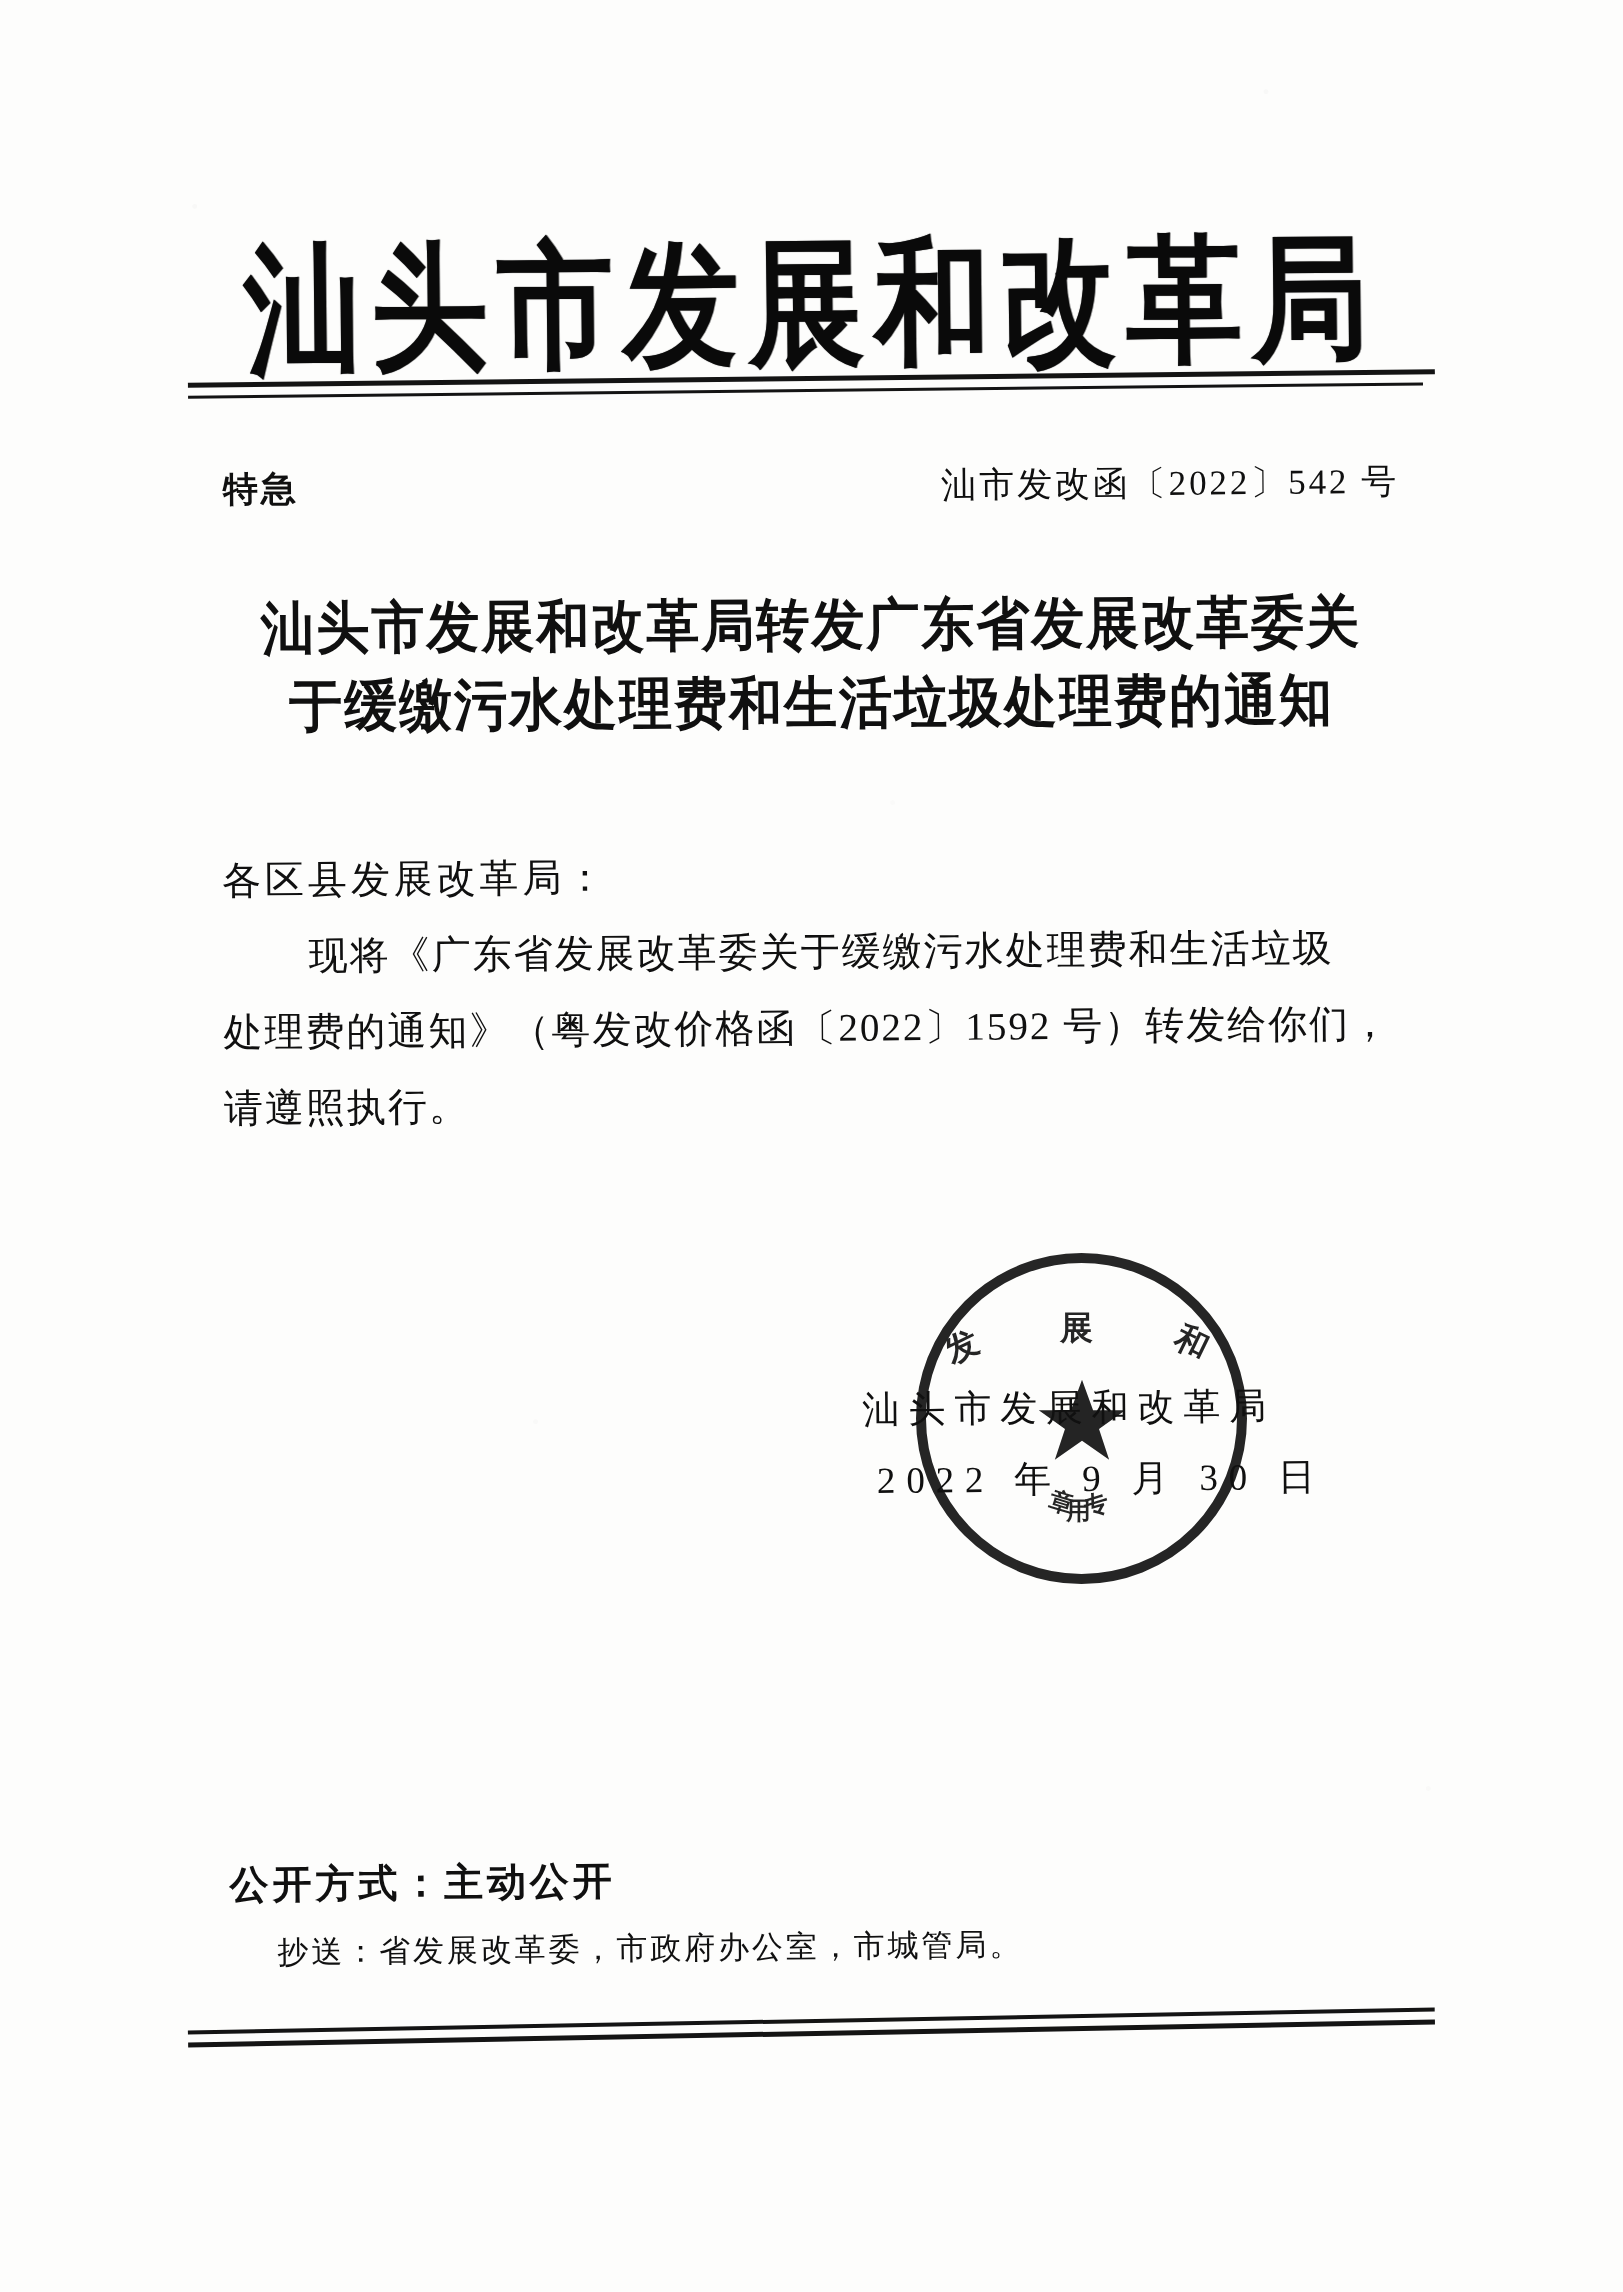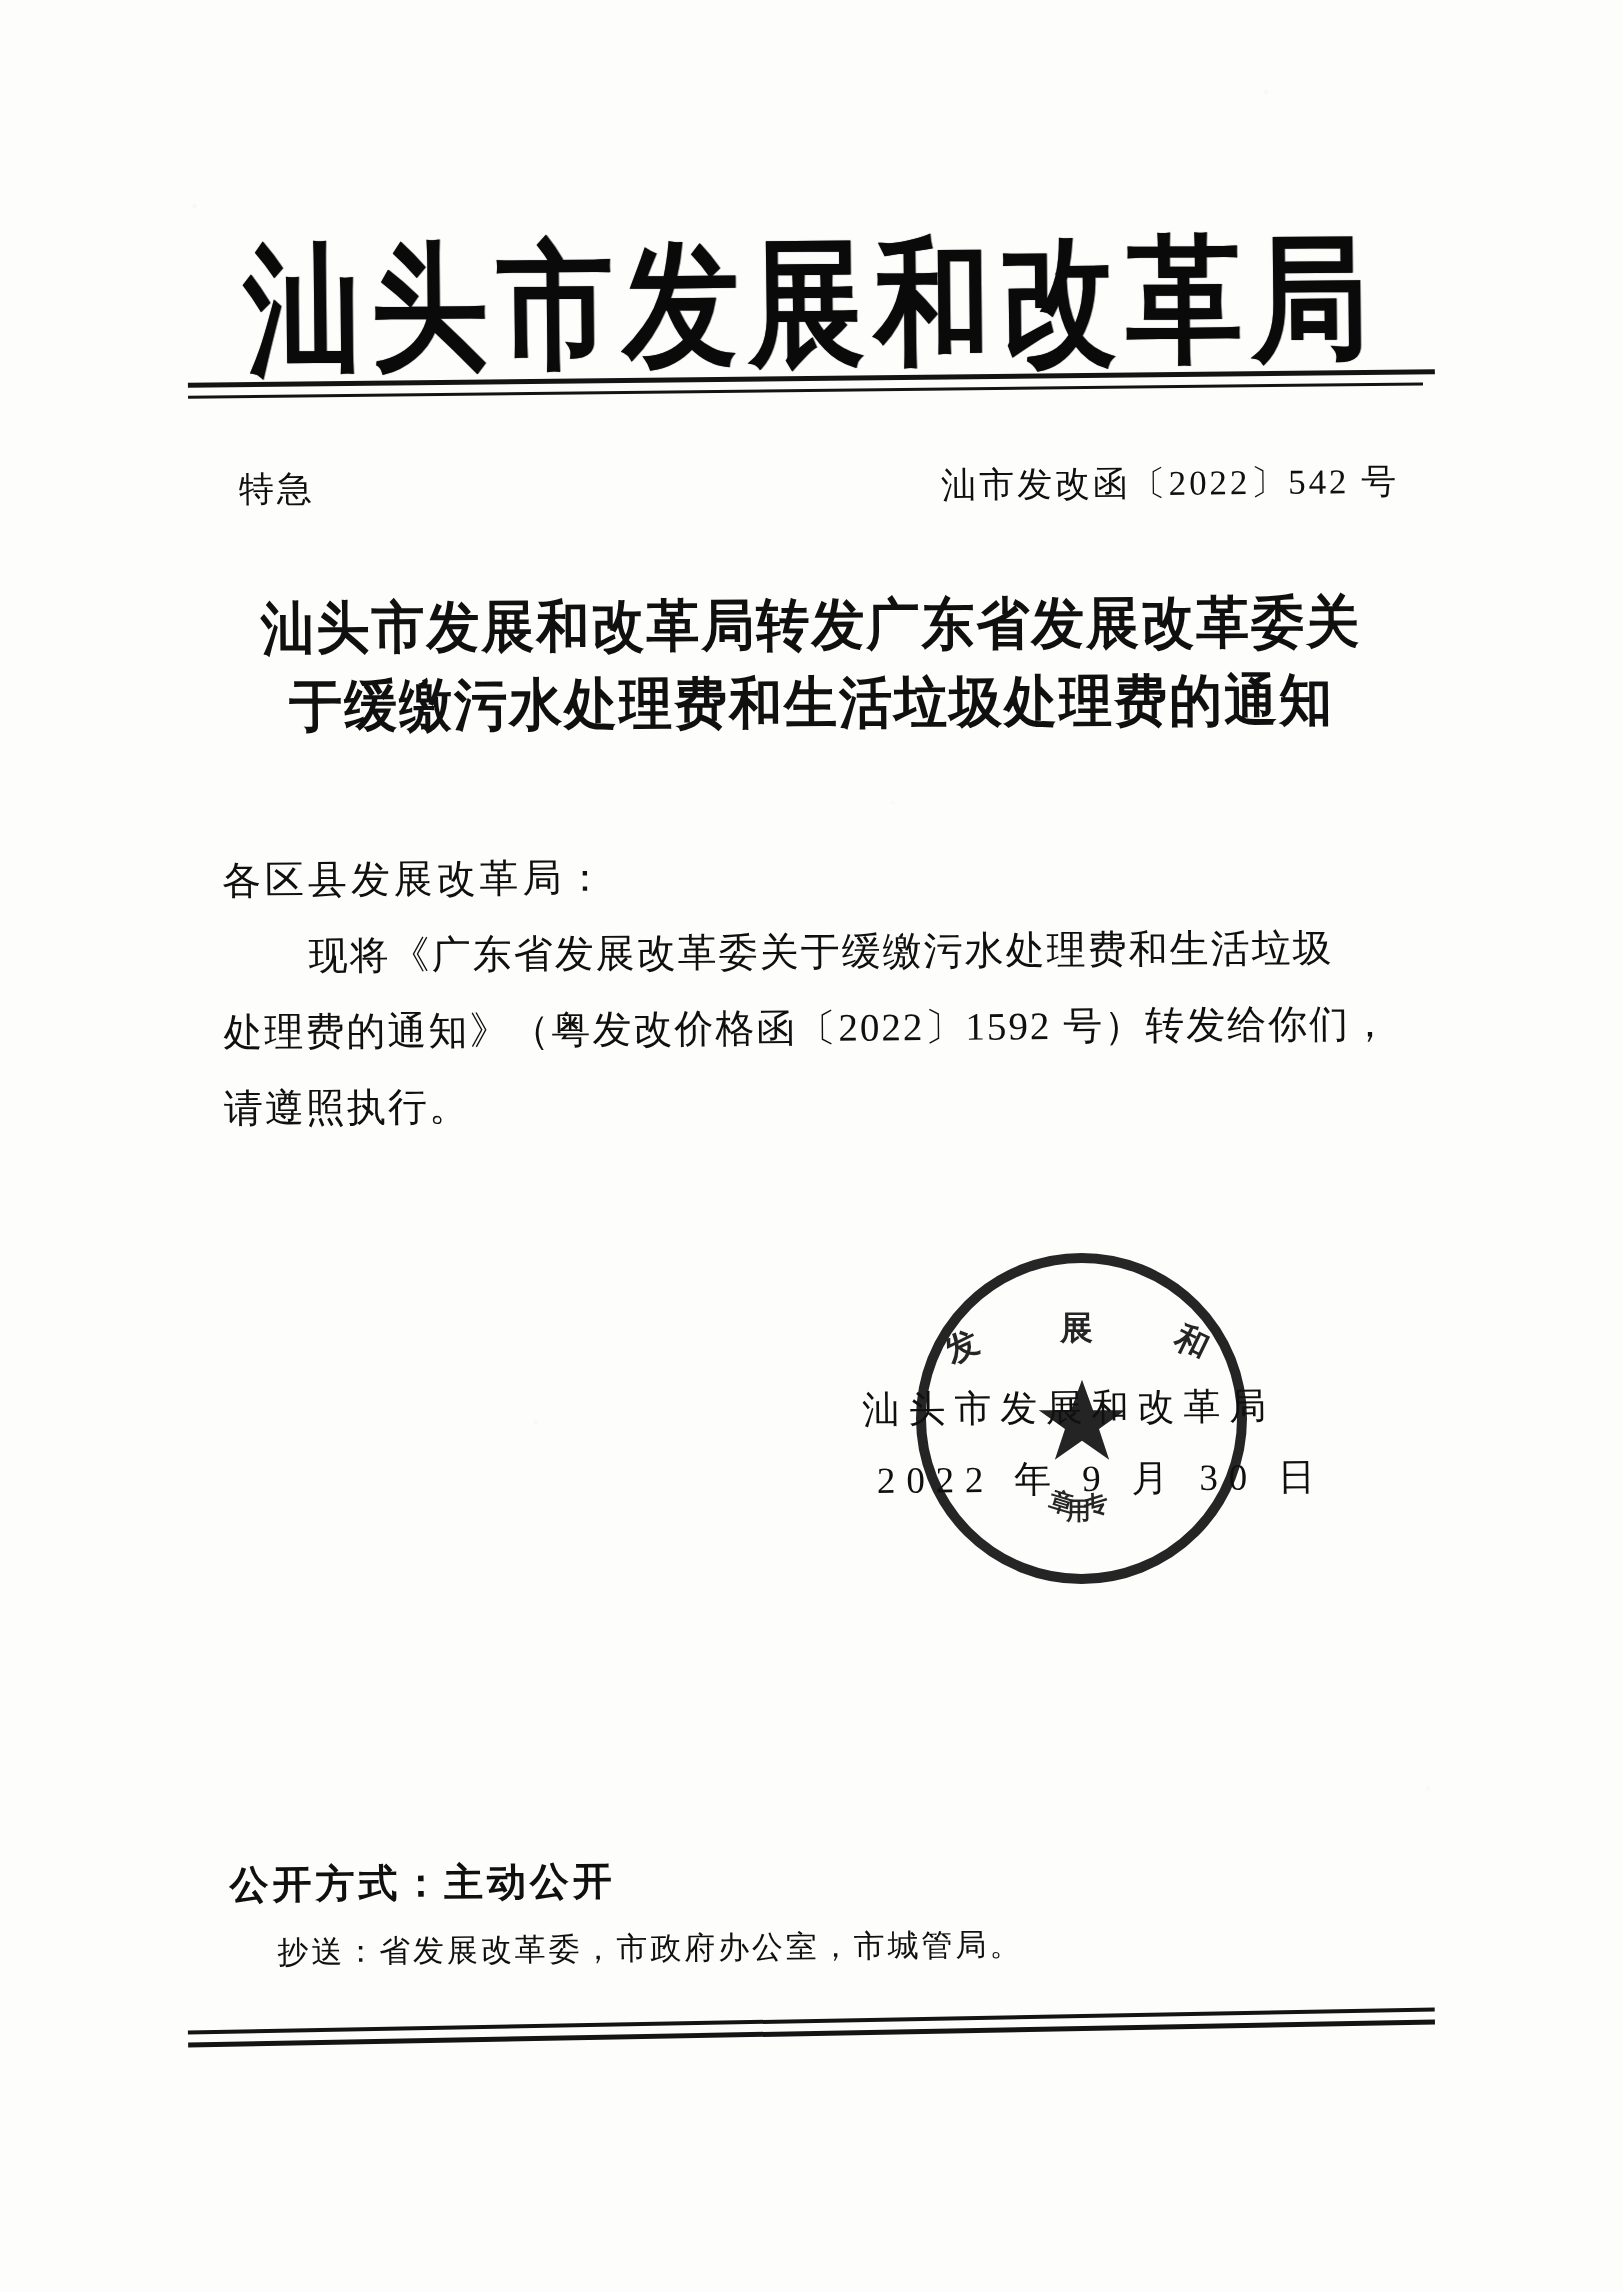--- a/index.html
+++ b/index.html
@@ -72,24 +72,24 @@
   .meta-row {
     position: absolute;
     left: 223px;
     top: 461px;
     width: 1176px;
     height: 59px;
     transform: rotate(-0.5deg);
   }
   .urgency {
     position: absolute;
-    left: 16px;
+    left: 0;
     top: 0;
     font-size: 35px;
-    font-weight: normal;
+    font-weight: bold;
     letter-spacing: 2.9px;
     white-space: nowrap;
   }
   .doc-number {
     position: absolute;
     right: 0;
     top: 2px;
     font-size: 35px;
     letter-spacing: 2.9px;
     white-space: nowrap;

